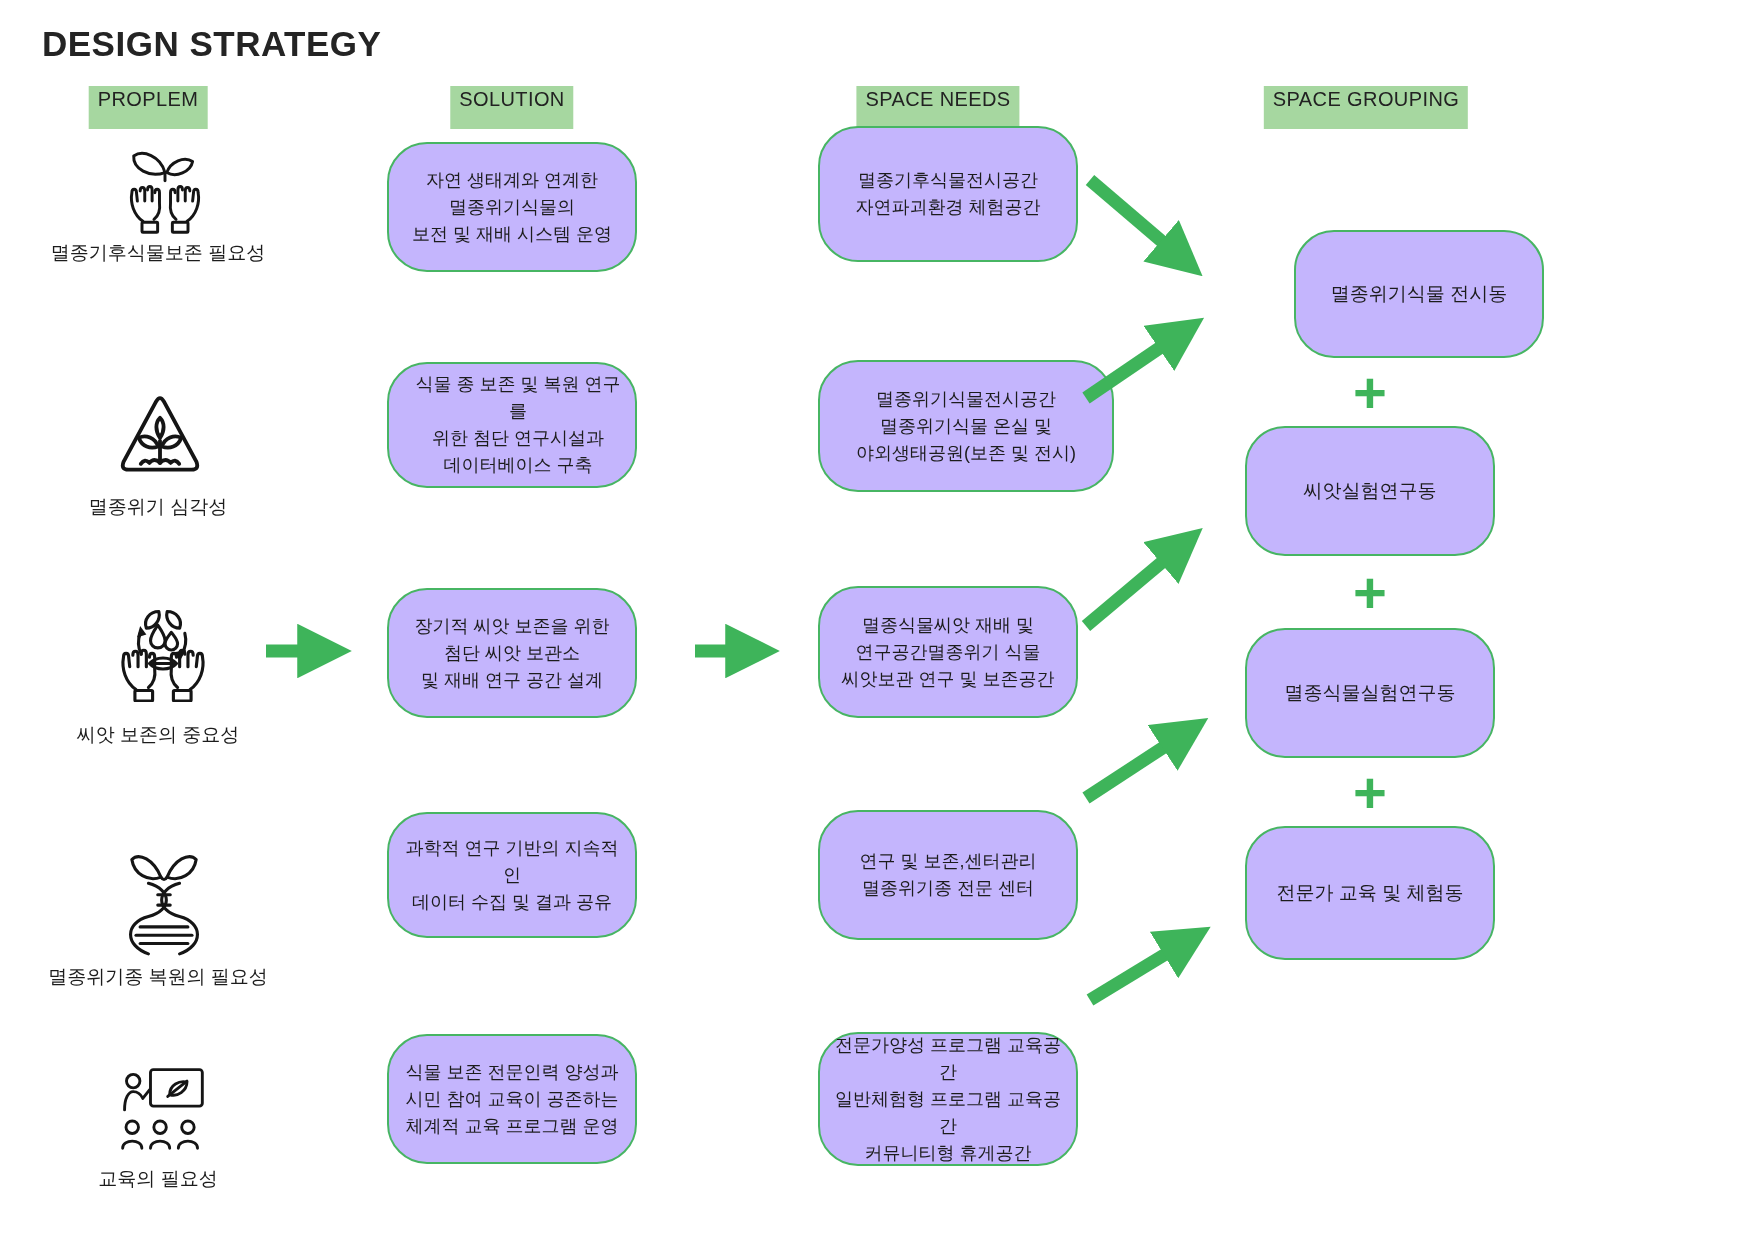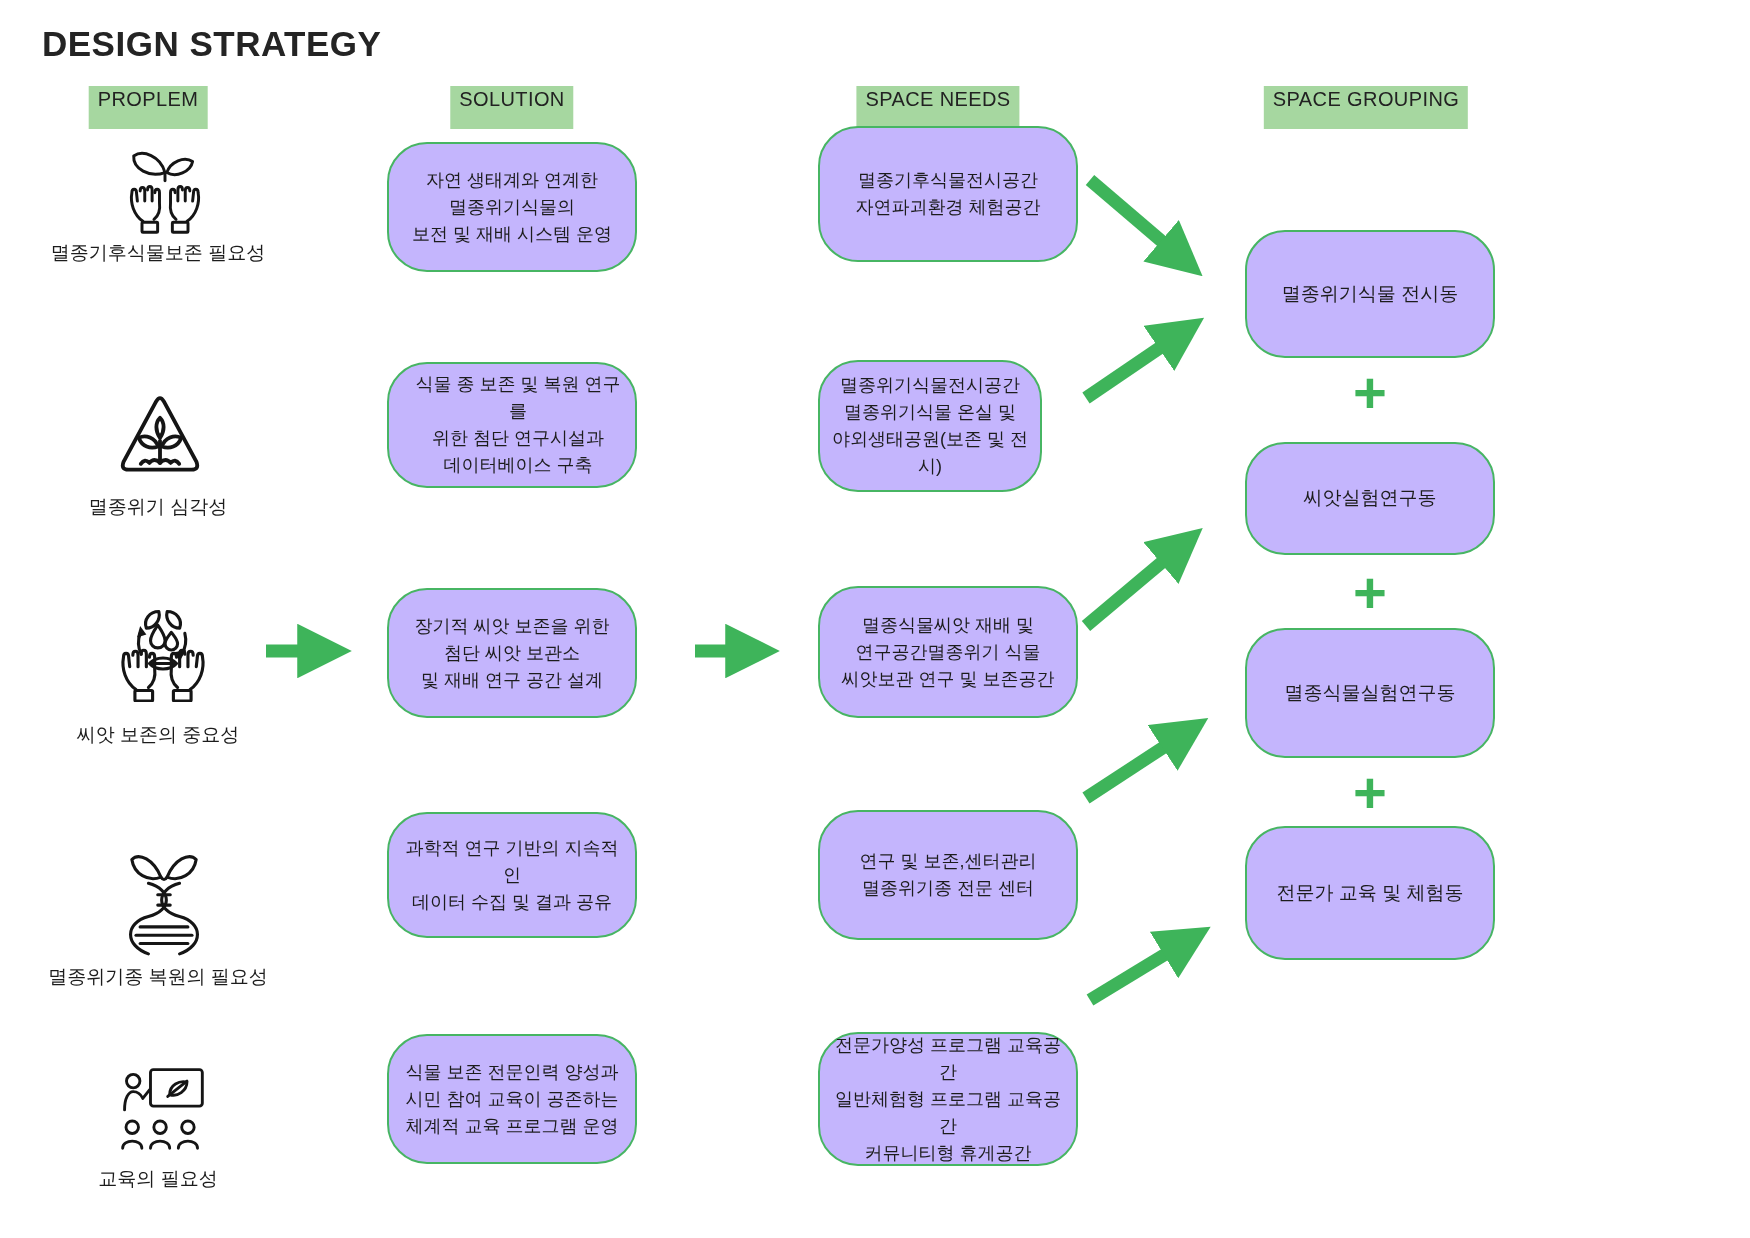--- a/index.html
+++ b/index.html
@@ -164,44 +164,44 @@
   <div class="box" style="left:387px;top:1034px;width:250px;height:130px;">
     <div class="box-text">식물 보존 전문인력 양성과
 시민 참여 교육이 공존하는
 체계적 교육 프로그램 운영</div>
   </div>
 
   <div class="box" style="left:818px;top:126px;width:260px;height:136px;">
     <div class="box-text">멸종기후식물전시공간
 자연파괴환경 체험공간</div>
   </div>
-  <div class="box" style="left:818px;top:360px;width:224px;height:132px;">
+  <div class="box" style="left:818px;top:360px;width:296px;height:132px;">
     <div class="box-text">멸종위기식물전시공간
 멸종위기식물 온실 및
 야외생태공원(보존 및 전시)</div>
   </div>
   <div class="box" style="left:818px;top:586px;width:260px;height:132px;">
     <div class="box-text">멸종식물씨앗 재배 및
 연구공간멸종위기 식물
 씨앗보관 연구 및 보존공간</div>
   </div>
   <div class="box" style="left:818px;top:810px;width:260px;height:130px;">
     <div class="box-text">연구 및 보존,센터관리
 멸종위기종 전문 센터</div>
   </div>
   <div class="box" style="left:818px;top:1032px;width:260px;height:134px;">
     <div class="box-text">전문가양성 프로그램 교육공간
 일반체험형 프로그램 교육공간
 커뮤니티형 휴게공간</div>
   </div>
 
-  <div class="box" style="left:1245px;top:230px;width:250px;height:128px;">
+  <div class="box" style="left:1294px;top:230px;width:250px;height:128px;">
     <div class="box-text group-label">멸종위기식물 전시동</div>
   </div>
-  <div class="box" style="left:1245px;top:426px;width:250px;height:113px;margin-top:16px;">
+  <div class="box" style="left:1245px;top:426px;width:250px;height:130px;">
     <div class="box-text group-label">씨앗실험연구동</div>
   </div>
   <div class="box" style="left:1245px;top:628px;width:250px;height:130px;">
     <div class="box-text group-label">멸종식물실험연구동</div>
   </div>
   <div class="box" style="left:1245px;top:826px;width:250px;height:134px;align-items:center;">
     <div class="box-text group-label">전문가 교육 및 체험동</div>
   </div>
 
   <div class="plus" style="left:1370px;top:364px;">+</div>

